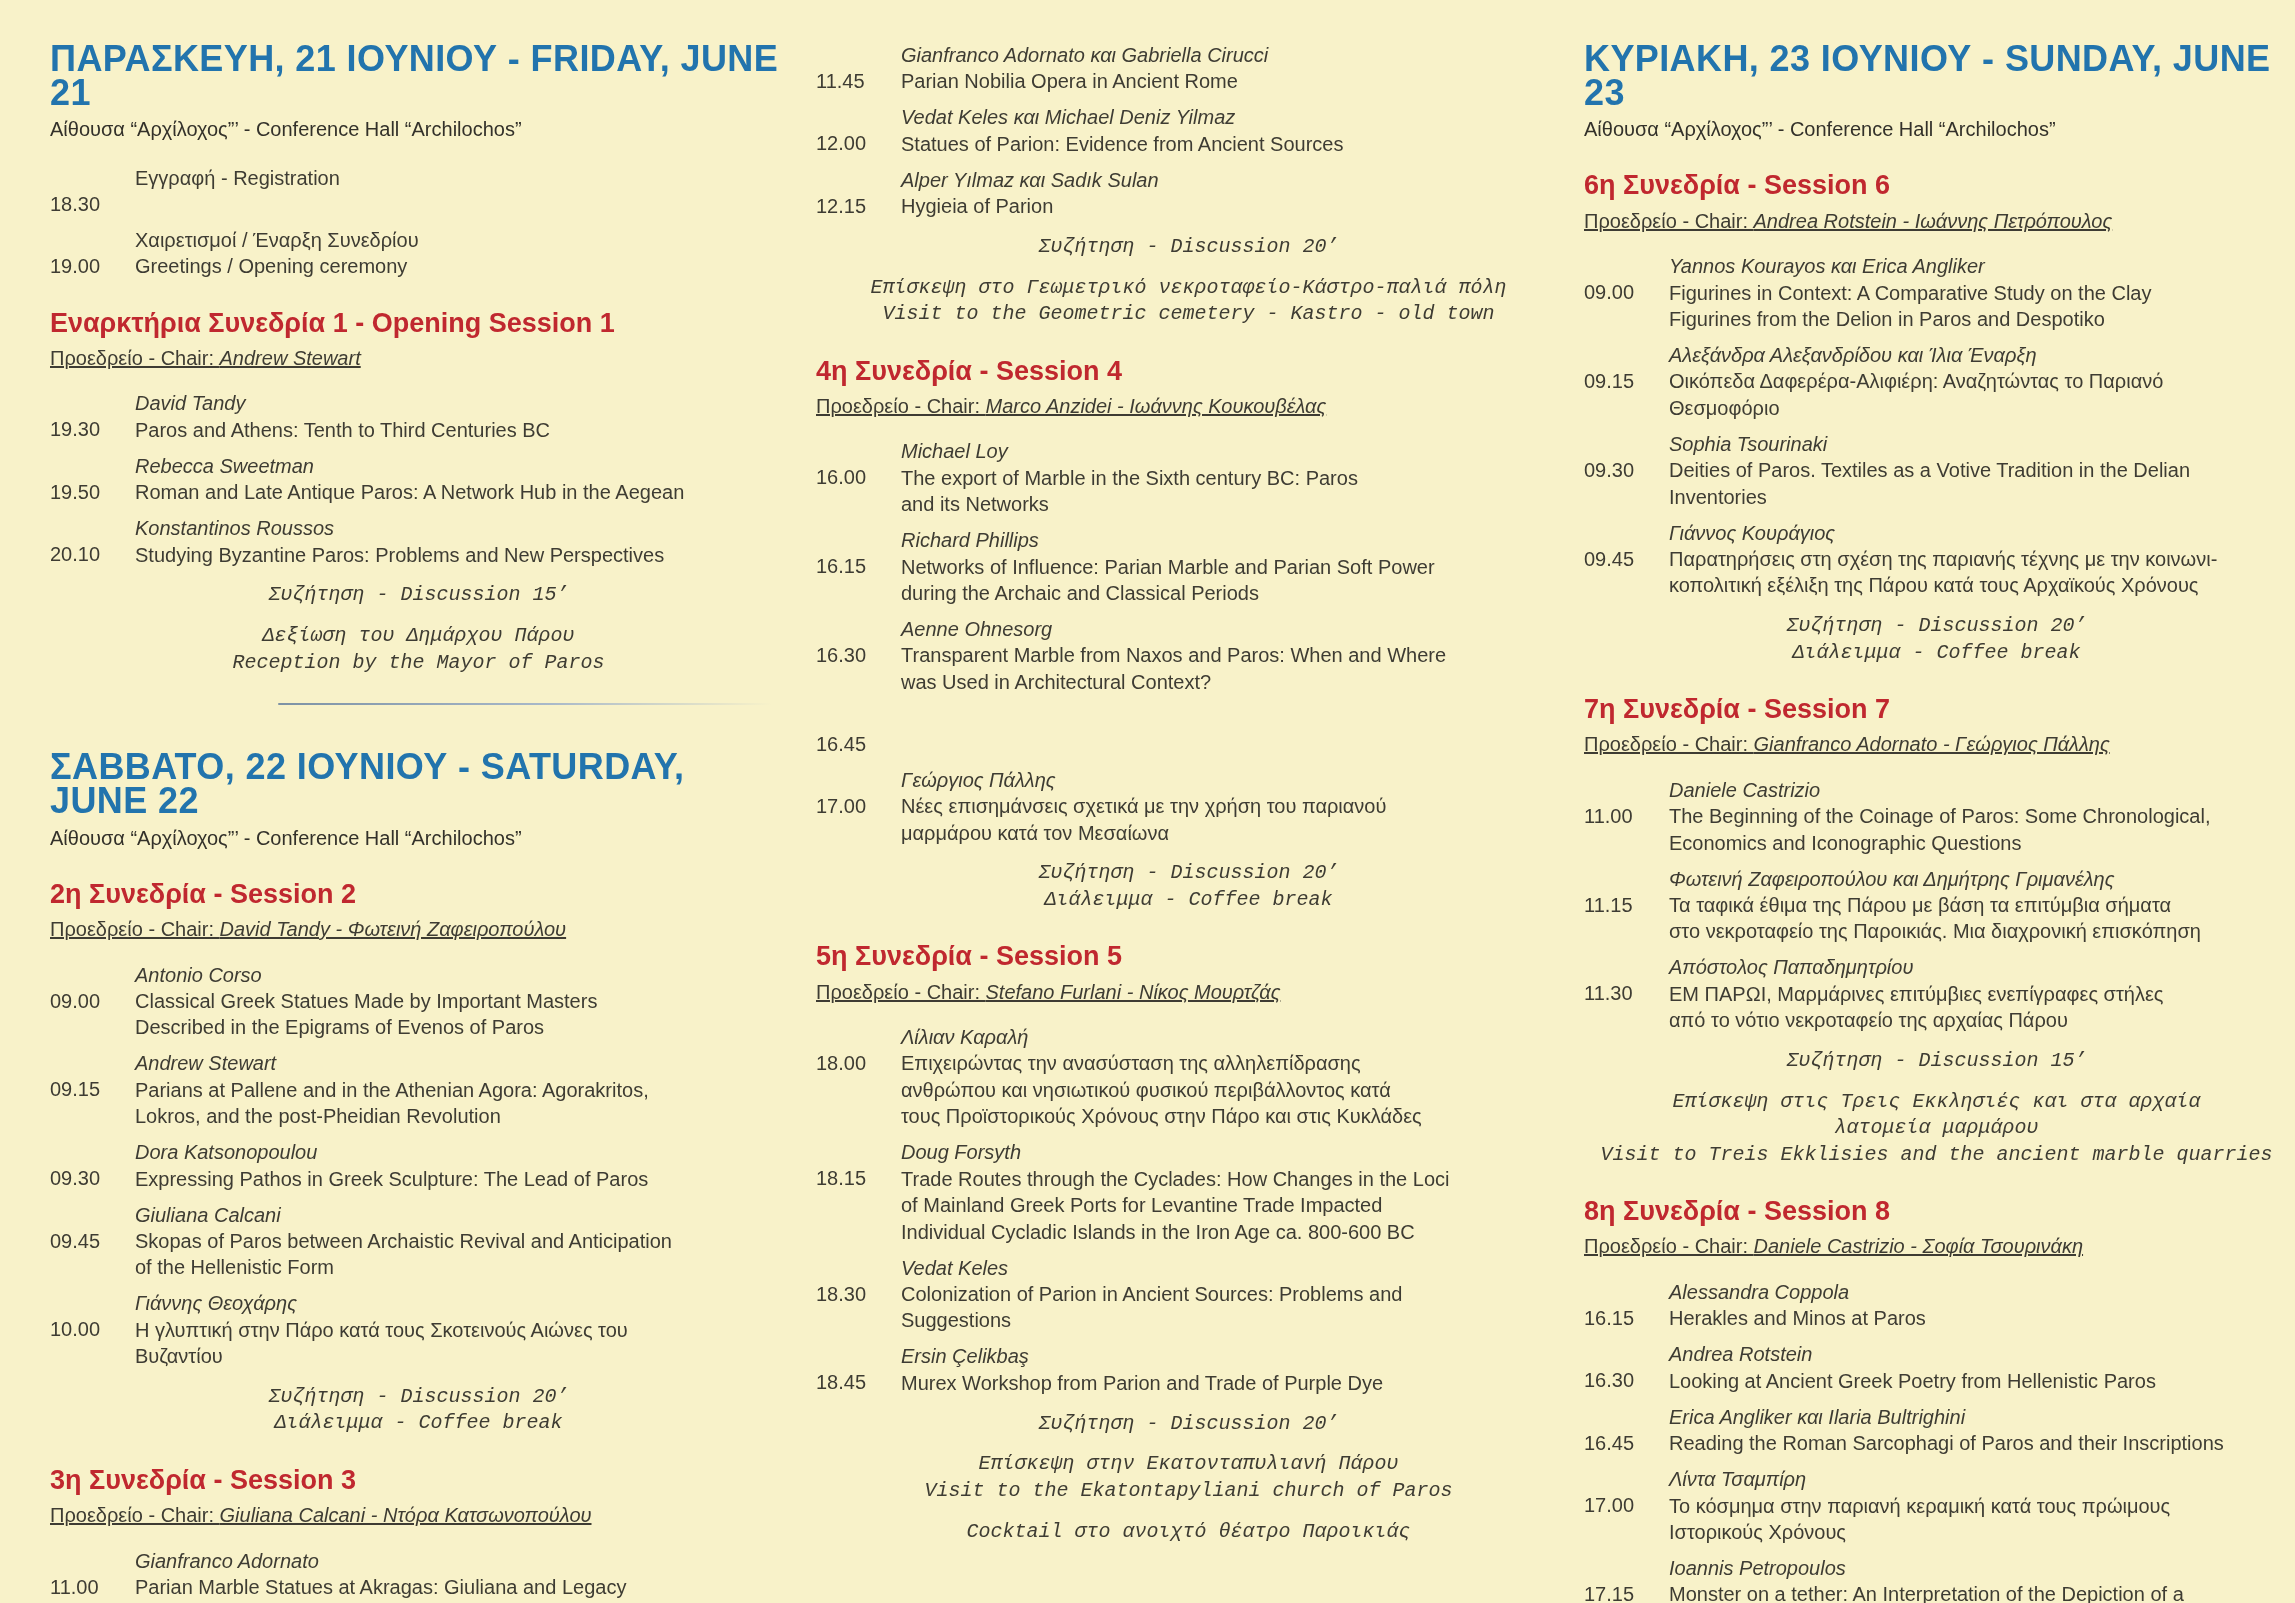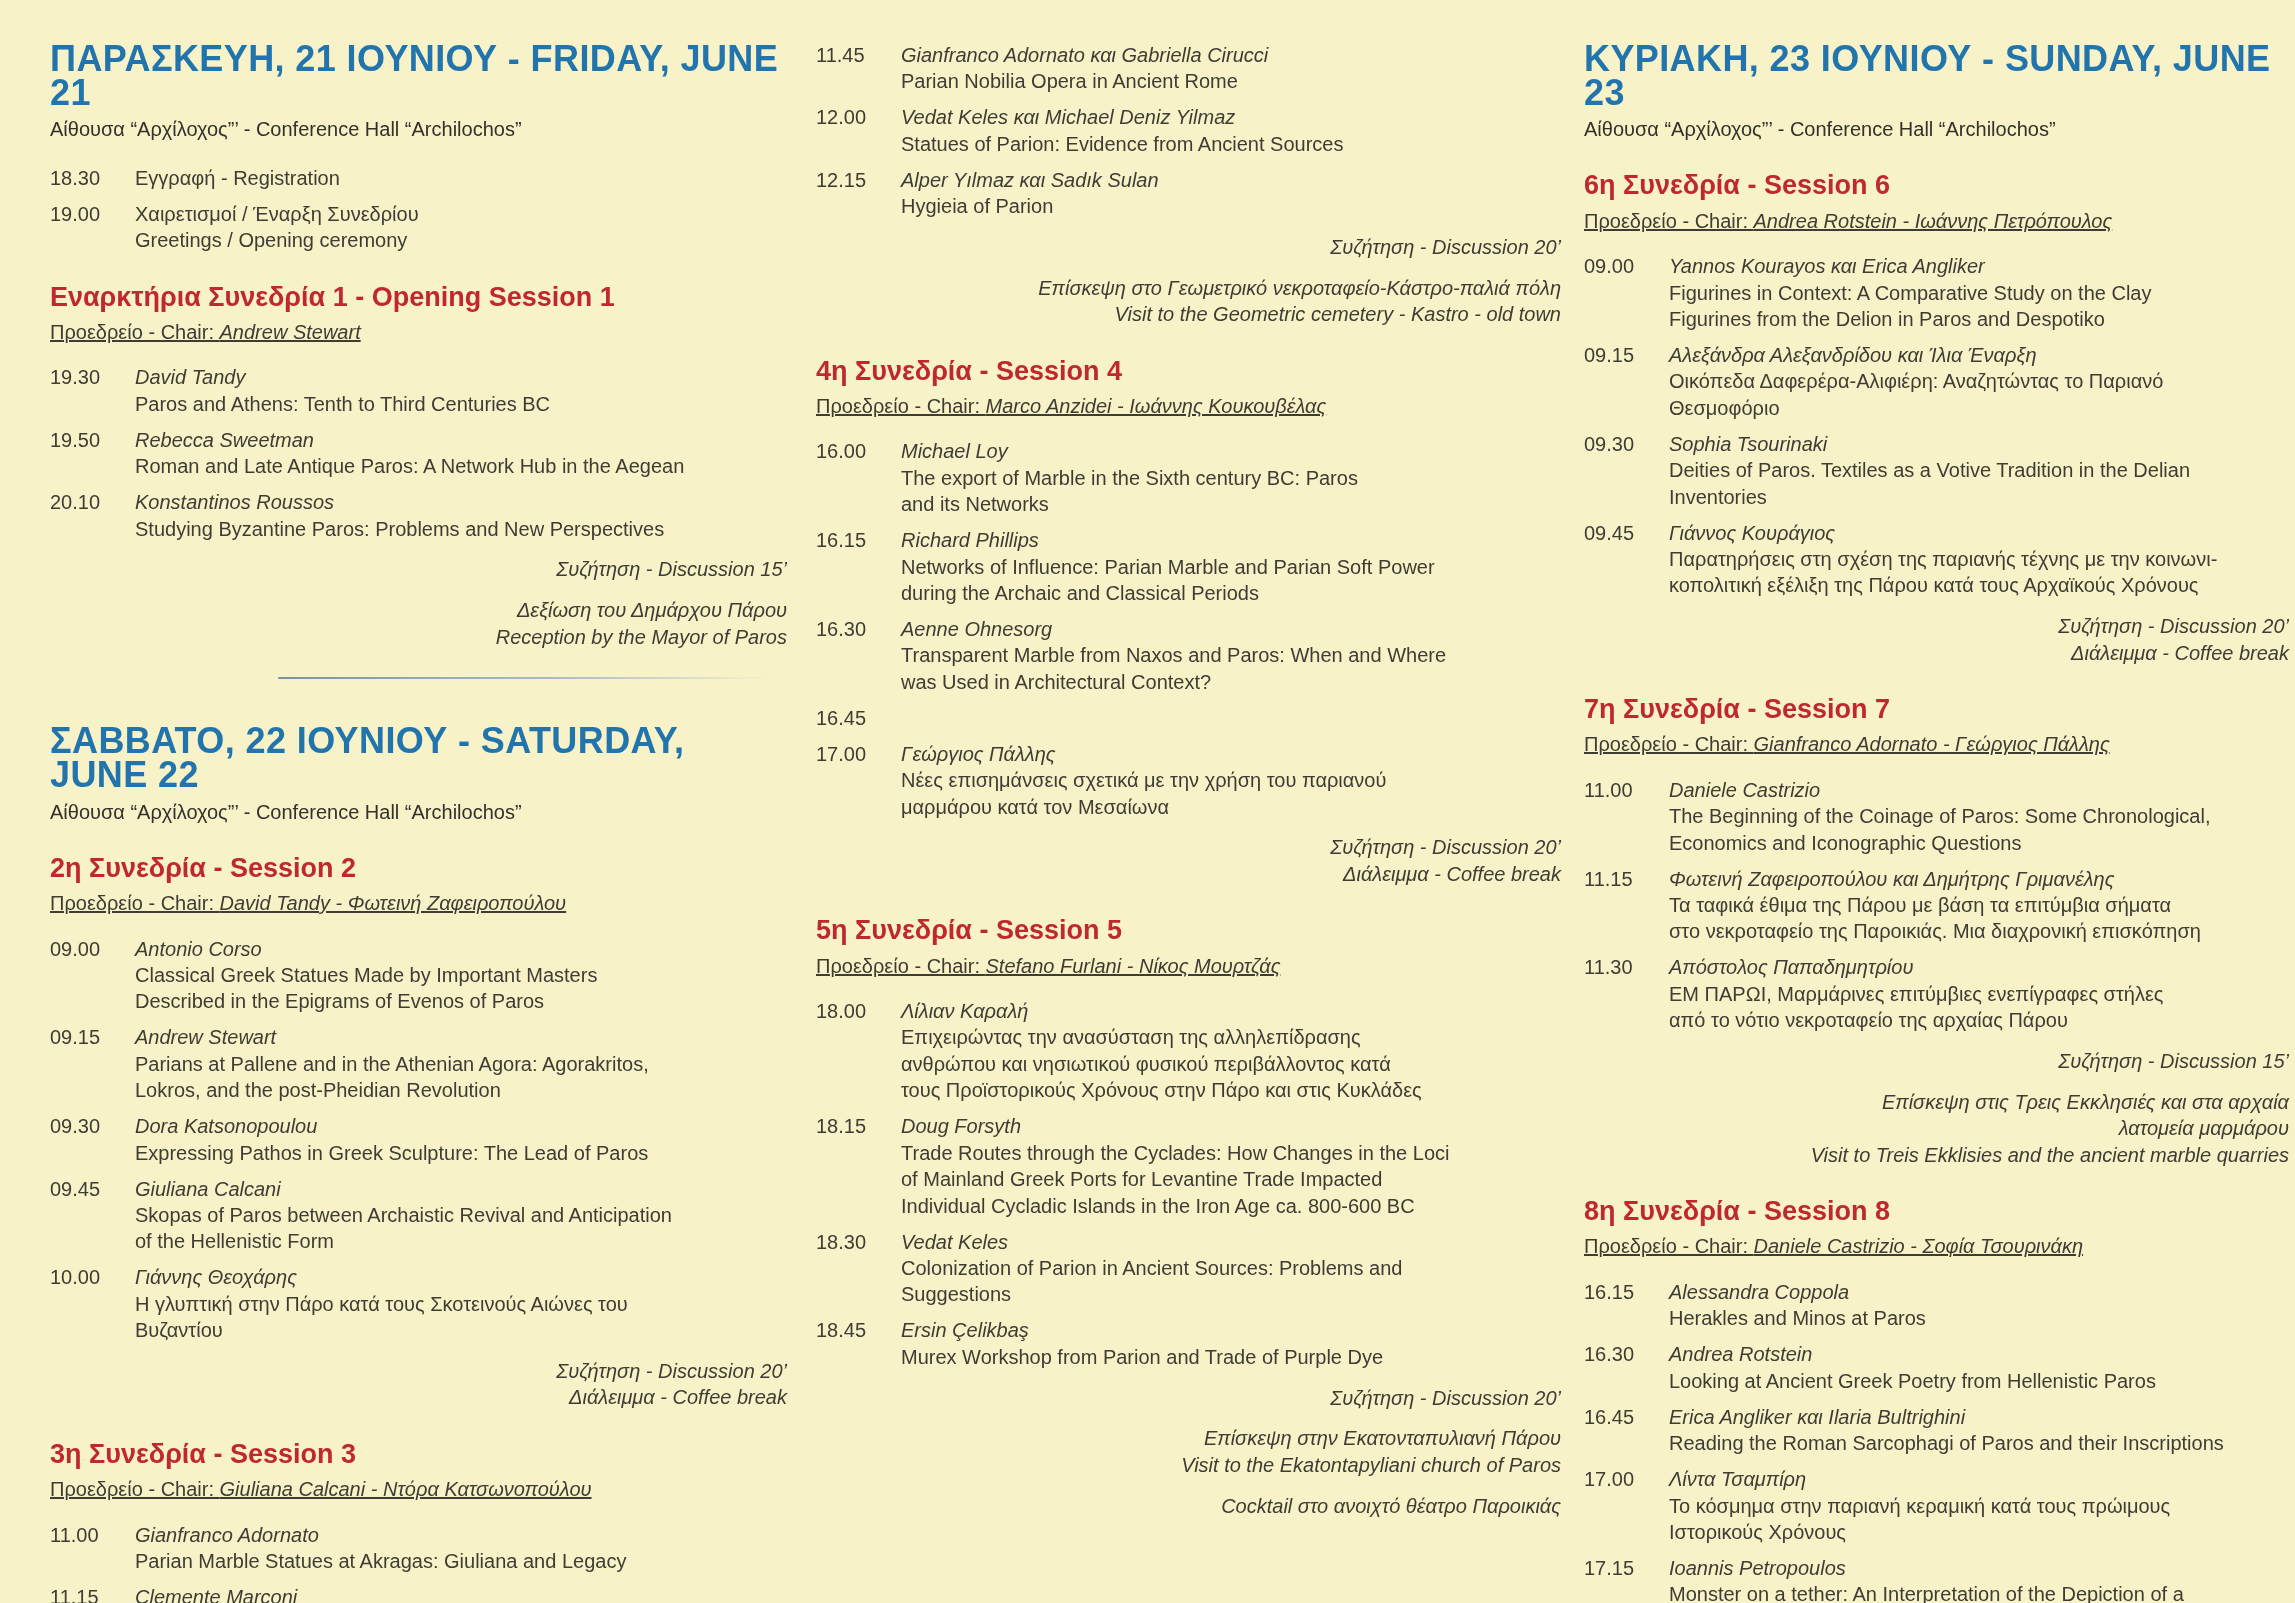--- a/index.html
+++ b/index.html
@@ -29,28 +29,28 @@
   }
   .session-header{margin:27px 0 19px 0;}
   .session-title{
     font-size:27px;line-height:32px;font-weight:bold;
     color:#c0282f;
   }
   .chair{margin-top:6.4px;font-size:20px;text-decoration:underline;}
   .chair-names{font-style:italic;}
 
   .item{display:flex;margin-bottom:9.6px;}
-  .time{flex:0 0 85px;}
+  .time{flex:0 0 85px;margin-top:26px;}
   .entry{flex:1;}
   .names{font-style:italic;white-space:pre-line;}
   .title{white-space:pre-line;}
 
   .note{
-    font-style:italic;text-align:right;
-    white-space:pre-line;margin:14.4px 0;
+    font-style:italic;text-align:center;
+    white-space:pre-line;margin:14.4px 0;font-family:Liberation Mono, monospace;
   }
   .divider{
     height:2.4px;width:494px;margin:27px 0 45px 228px;
     border-radius:1.6px;
     background:linear-gradient(to right,#7d92a5,#a9b9c9 55%,rgba(169,185,201,0));
   }
 </style>
 </head>
 <body>
 

